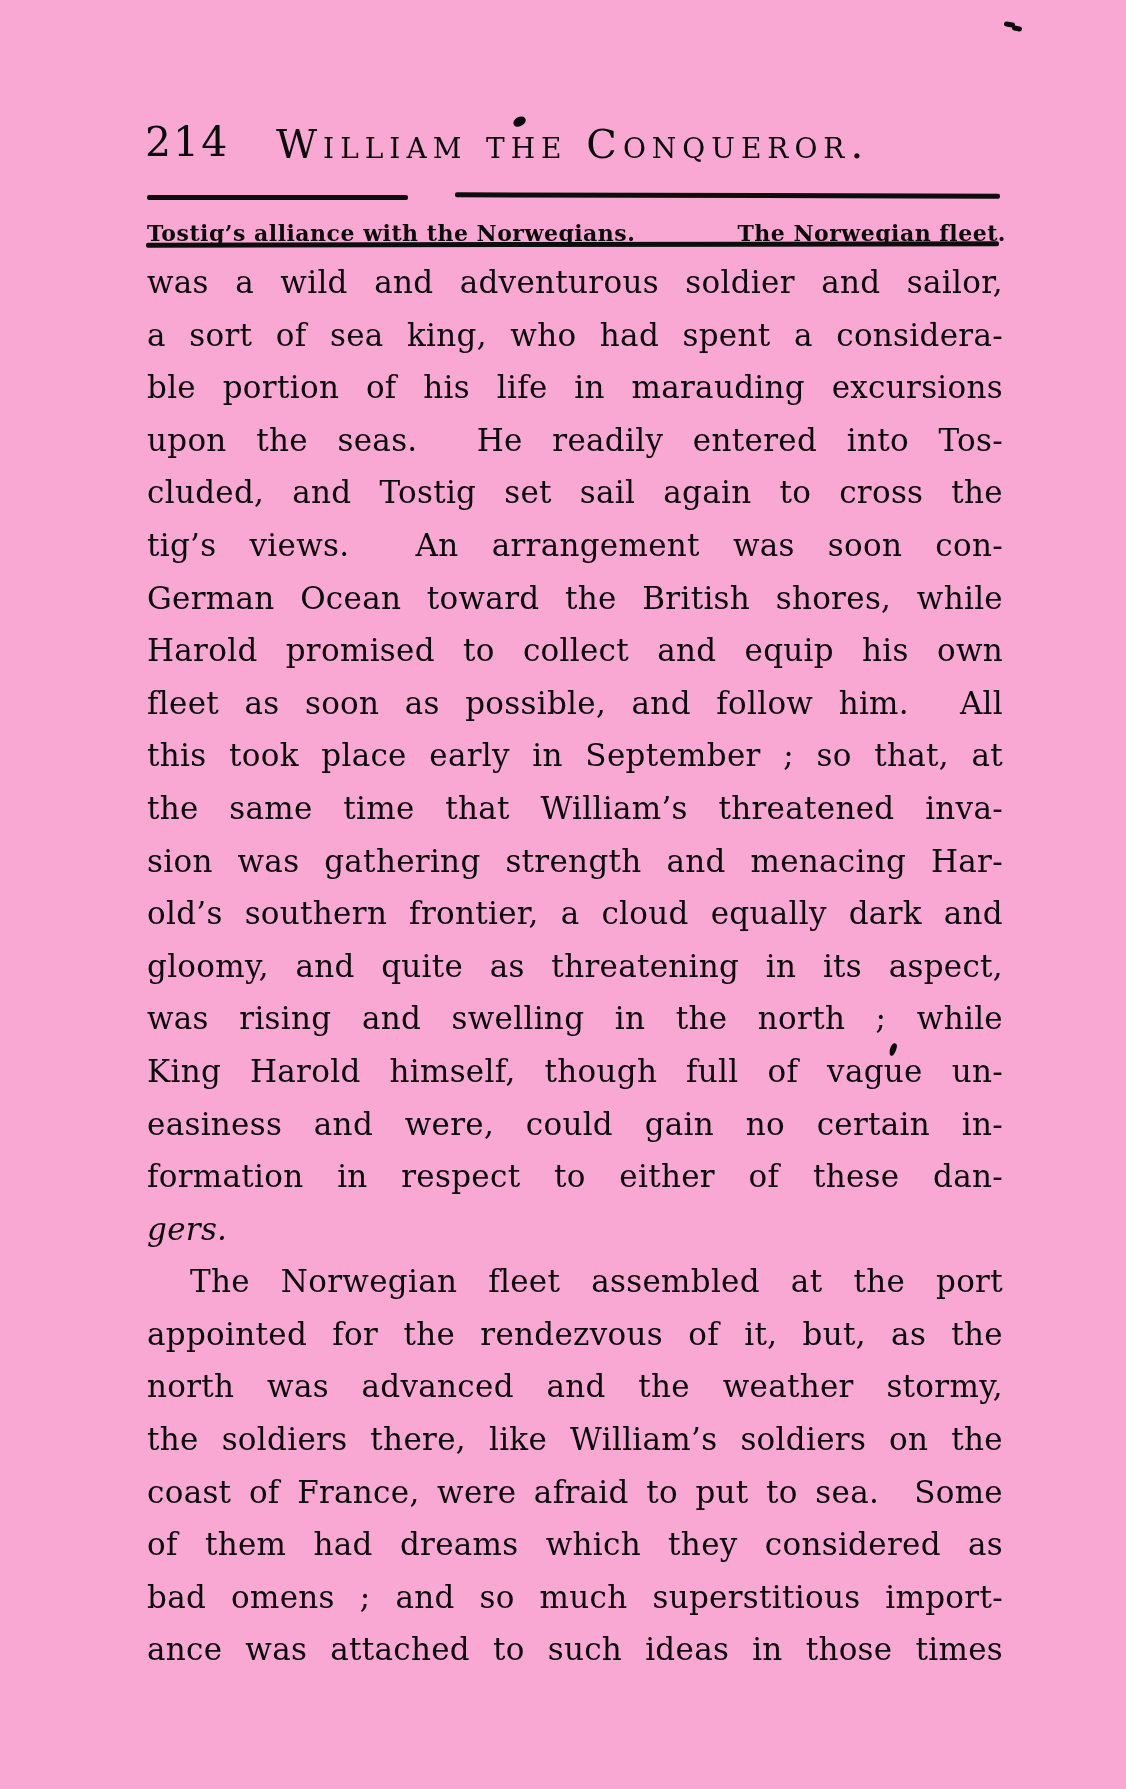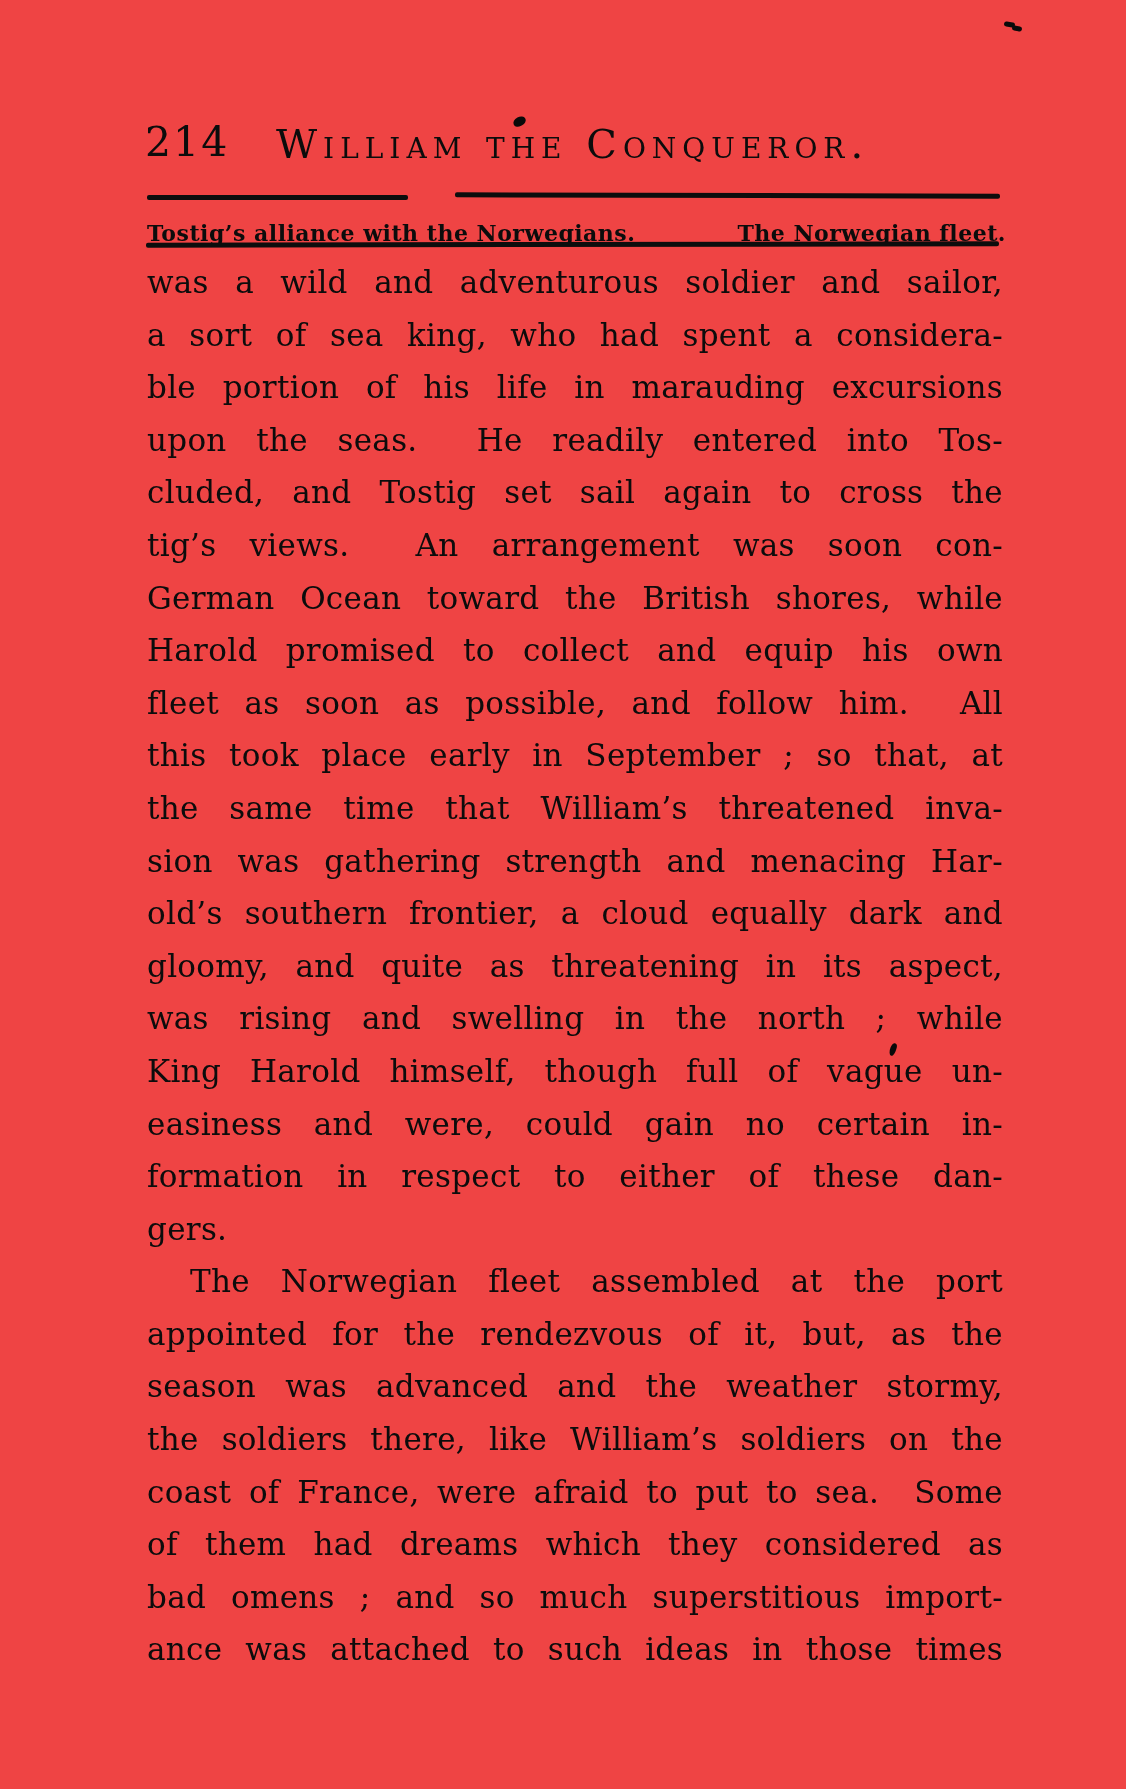--- a/index.html
+++ b/index.html
@@ -4,21 +4,21 @@
 <style>
   html, body {
     margin: 0;
     padding: 0;
     background: #ffffff;
   }
   .page {
     position: relative;
     width: 1126px;
     height: 1789px;
-    background: #ef4444;
+    background: #f9a8d4;
     overflow: hidden;
     font-family: "DejaVu Serif", serif;
     color: #0c0c0c;
   }
   .page-number {
     position: absolute;
     left: 145px;
     top: 122px;
     font-size: 41px;
     letter-spacing: 2px;
@@ -63,20 +63,21 @@
     font-size: 31px;
     line-height: 52.6px;
     height: 52.6px;
     text-align: justify;
     text-align-last: justify;
     white-space: normal;
     letter-spacing: 0.3px;
   }
   .line.para-end {
     text-align-last: left;
+    font-style: italic;
   }
   .line.indent {
     text-indent: 43px;
   }
   
   .artifact {
     position: absolute;
     background: #0a0a0a;
   }
   .ink-dot-over-the {
@@ -139,21 +140,21 @@
     <div class="line">sion was gathering strength and menacing Har-</div>
     <div class="line">old’s southern frontier, a cloud equally dark and</div>
     <div class="line">gloomy, and quite as threatening in its aspect,</div>
     <div class="line">was rising and swelling in the north ; while</div>
     <div class="line">King Harold himself, though full of vague un-</div>
     <div class="line">easiness and were, could gain no certain in-</div>
     <div class="line">formation in respect to either of these dan-</div>
     <div class="line para-end">gers.</div>
     <div class="line indent">The Norwegian fleet assembled at the port</div>
     <div class="line">appointed for the rendezvous of it, but, as the</div>
-    <div class="line">season was advanced and the weather stormy,</div>
+    <div class="line">north was advanced and the weather stormy,</div>
     <div class="line">the soldiers there, like William’s soldiers on the</div>
     <div class="line">coast of France, were afraid to put to sea.&nbsp; Some</div>
     <div class="line">of them had dreams which they considered as</div>
     <div class="line">bad omens ; and so much superstitious import-</div>
     <div class="line">ance was attached to such ideas in those times</div>
   </div>
 
   <div class="artifact ink-comma-north"></div>
 
 </div>

